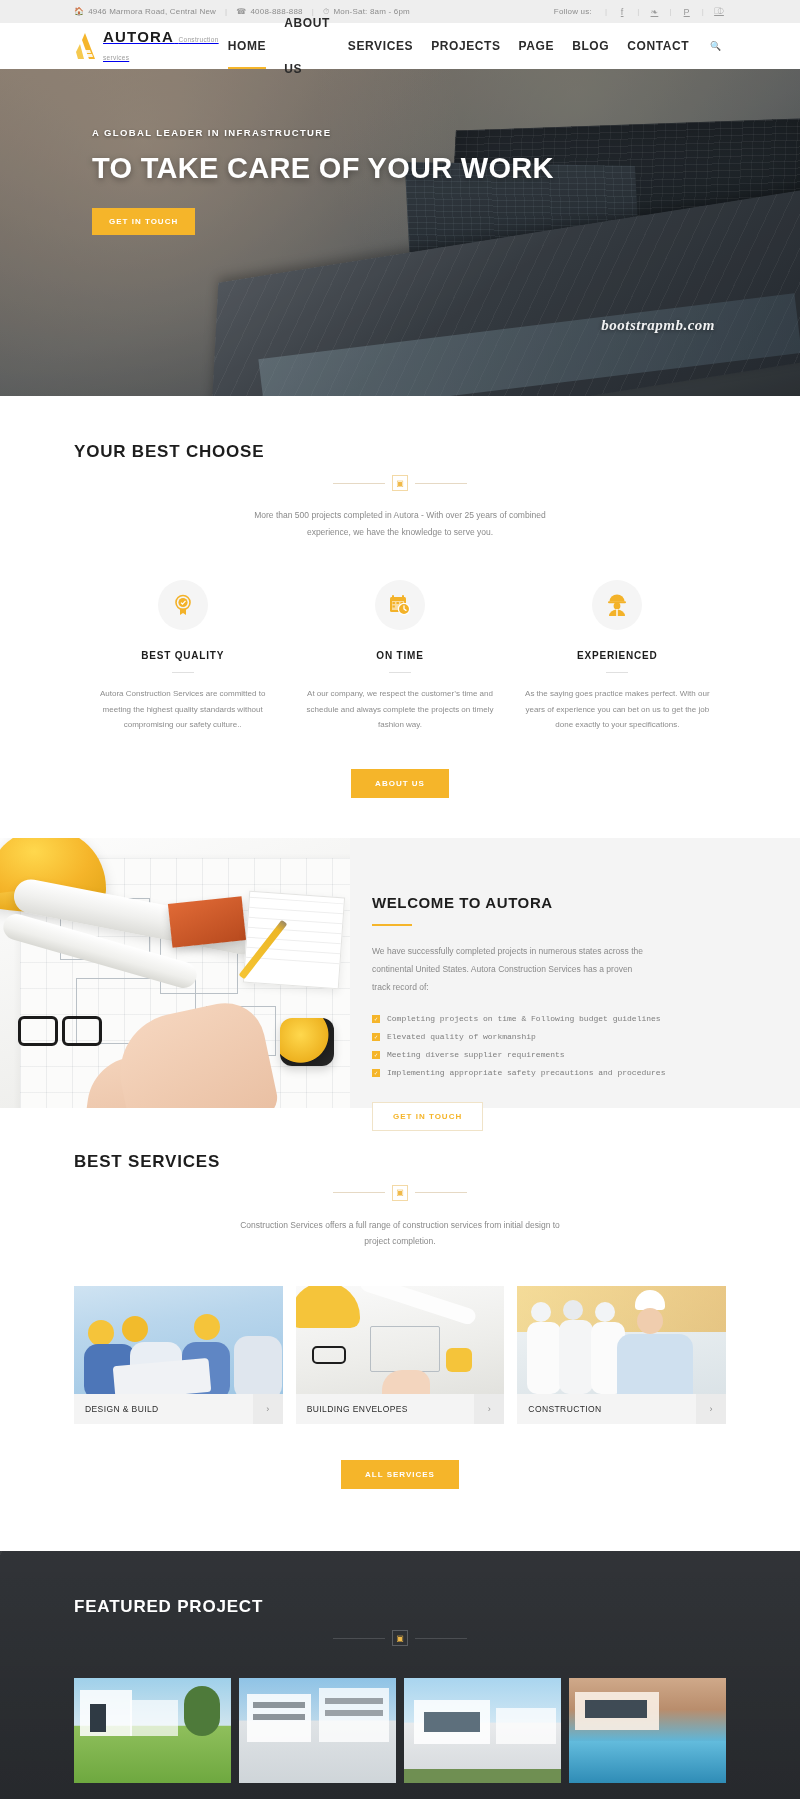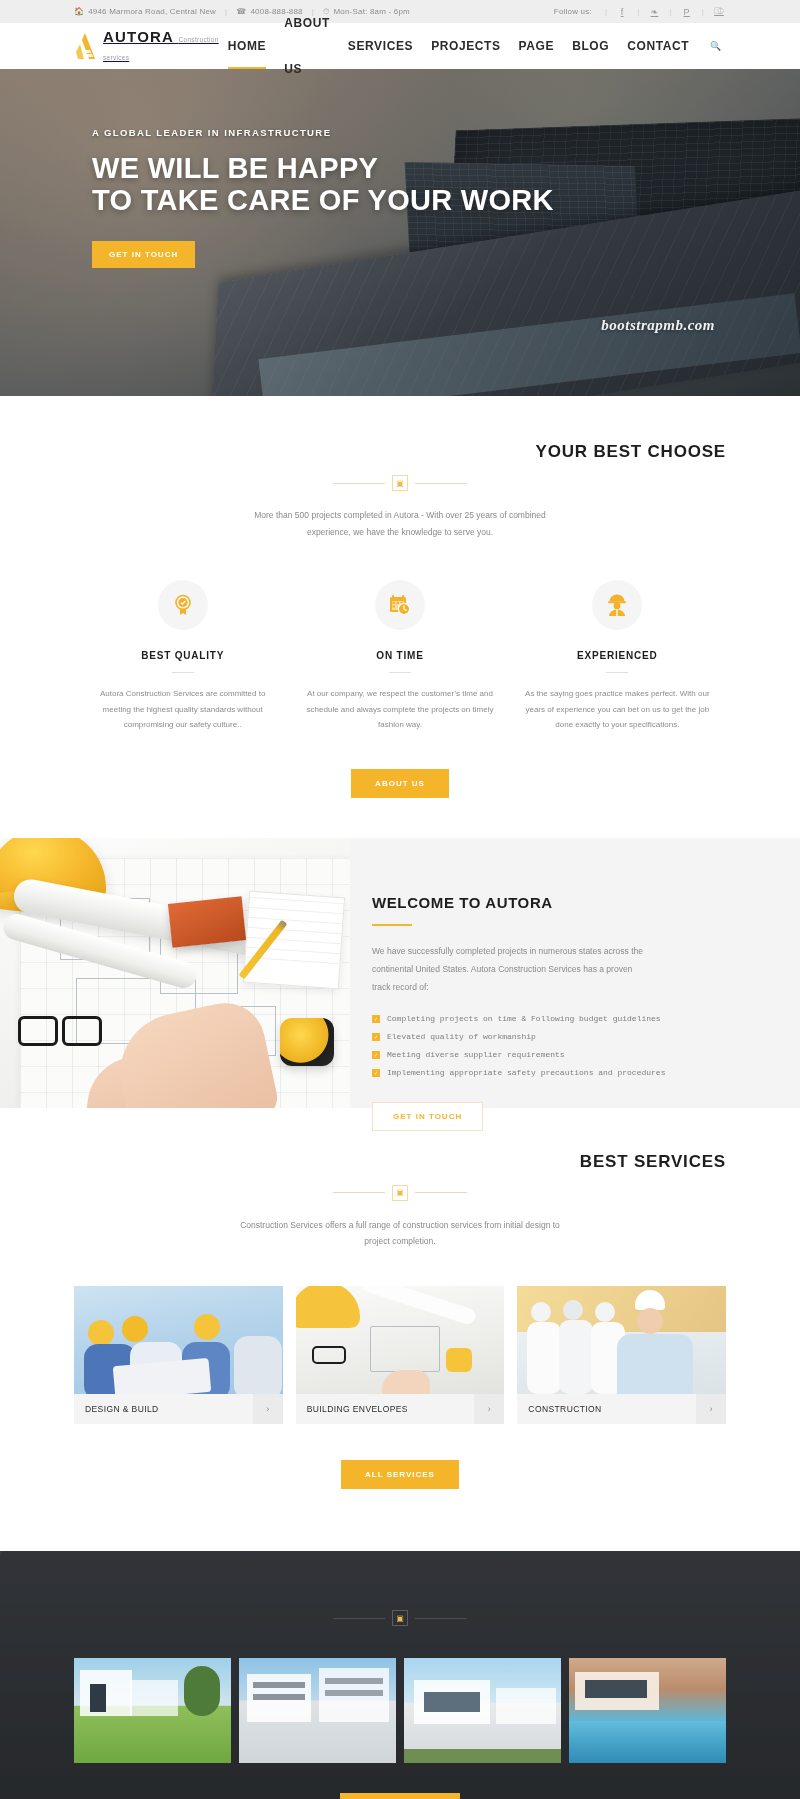--- a/index.html
+++ b/index.html
@@ -124,21 +124,21 @@
     position:absolute; right:85px; top:248px; z-index:4;
     color:#ffffff; font-size:15px; font-weight:bold; font-style:italic;
     letter-spacing:.5px; opacity:.92;
     text-shadow:0 1px 4px rgba(0,0,0,.45);
     font-family:"Liberation Serif", serif;
   }
 
   
   .section { padding:0 74px; }
   .sec-title {
-    text-align:right; font-size:17px; font-weight:bold; color:#1d1d1d;
+    text-align:left; font-size:17px; font-weight:bold; color:#1d1d1d;
     letter-spacing:.8px;
   }
   .sec-div { display:flex; align-items:center; justify-content:center; margin:13px 0 0; }
   .sec-div .line { width:52px; height:1px; background:#e6d9c4; }
   .sec-div .box {
     width:16px; height:16px; border:1px solid #f3d9a6; margin:0 7px;
     display:flex; align-items:center; justify-content:center;
     color:#f0b949; font-size:8px;
   }
   .sec-sub {
@@ -376,21 +376,20 @@
   <div class="hero">
     <div class="sky"></div>
     <div class="bld-right"></div>
     <div class="bld-right2"></div>
     <div class="roof"></div>
     <div class="glassband"></div>
     <div class="shade"></div>
     <div class="hero-inner">
       <div class="hero-kicker">A GLOBAL LEADER IN INFRASTRUCTURE</div>
       <div class="hero-title">
-        <div>WE WILL BE HAPPY</div>
         <div>TO TAKE CARE OF YOUR WORK</div>
       </div>
       <button class="btn-yellow">GET IN TOUCH</button>
     </div>
     <div class="watermark">bootstrapmb.com</div>
   </div>
 
   <div class="section choose">
     <div class="sec-title">YOUR BEST CHOOSE</div>
     <div class="sec-div">
@@ -563,20 +562,21 @@
         </div>
       </div>
     </div>
 
     <div class="svc-btn-wrap">
       <button class="btn-about">ALL SERVICES</button>
     </div>
   </div>
 
   <div class="featured">
+    <div class="sec-title">FEATURED PROJECT</div>
     <div class="sec-div">
       <span class="line"></span>
       <span class="box">▣</span>
       <span class="line"></span>
     </div>
 
     <div class="proj-grid">
       <div class="proj p1">
         <span class="pv" style="left:6px;top:12px;width:52px;height:46px;"></span>
         <span class="pv" style="left:56px;top:22px;width:48px;height:36px;background:rgba(255,255,255,.7);"></span>

